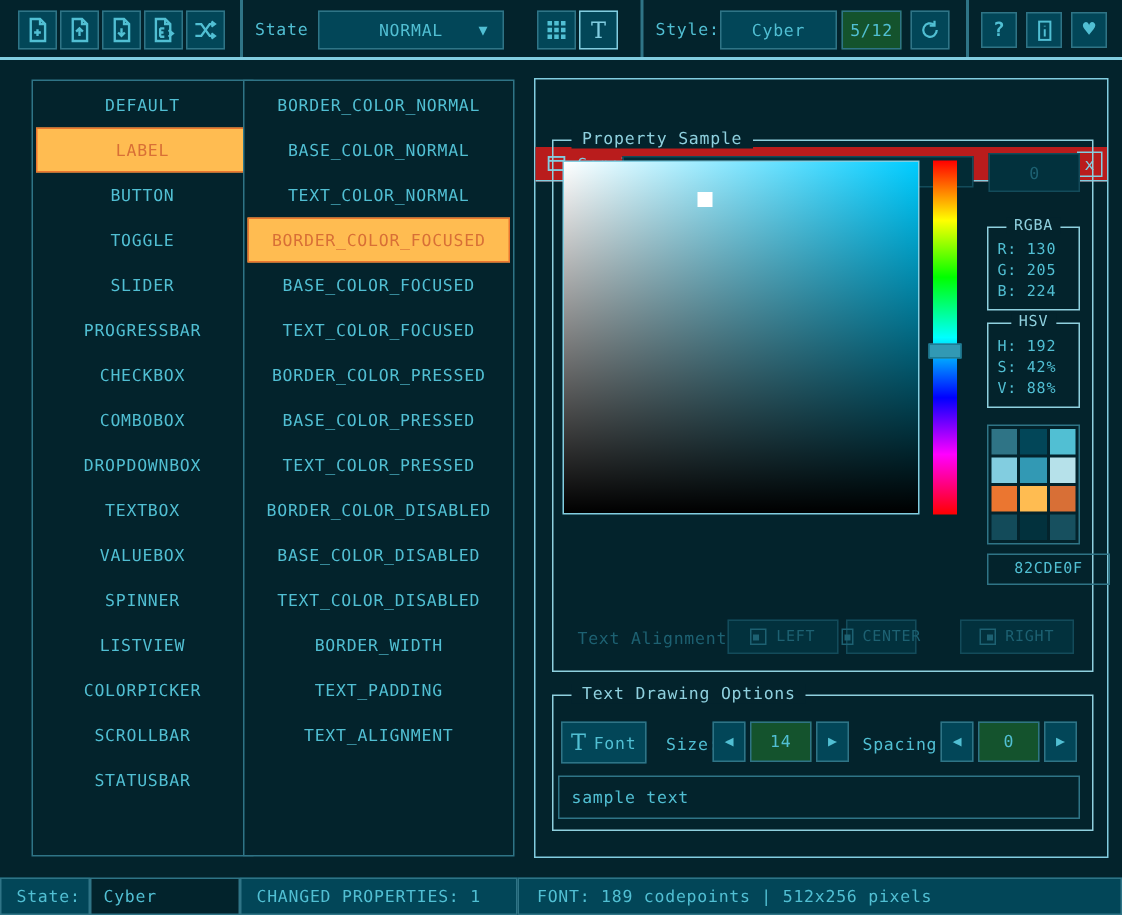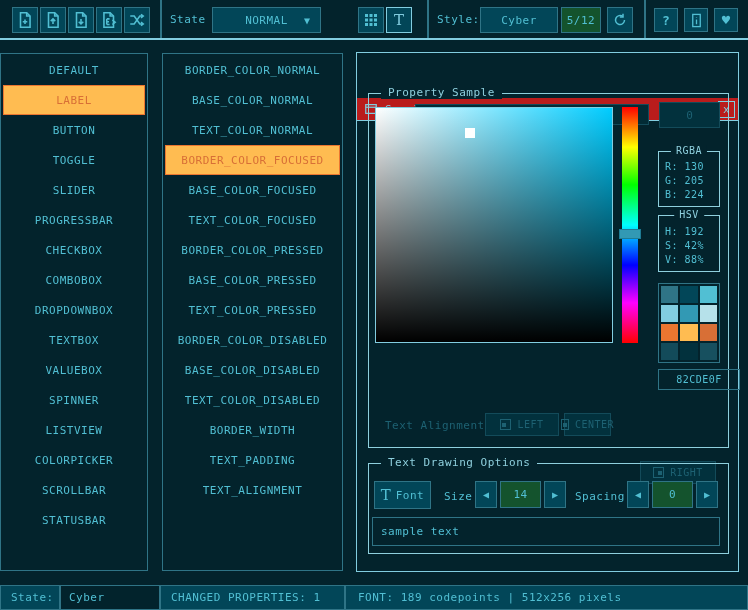--- a/index.html
+++ b/index.html
@@ -192,21 +192,21 @@
           <path d="M2 11.5 H5.5 L10.5 4.5 H13"></path>
           <path d="M11.5 3 L13.5 4.5 L11.5 6"></path>
         </svg>
       </span>
     </div>
 
     <div class="tdivider" style="left:160px;"></div>
 
     <span class="abs lbl" style="left:170px; top:13px;">State</span>
 
-    <div class="abs btn" style="left:212px; top:7px; width:109px; height:26px;">
+    <div class="abs btn" style="left:212px; top:7px; width:124px; height:26px;">
       <span class="lbl">NORMAL</span>
       <span style="position:absolute; right:10px; font-size:10px;">▼</span>
     </div>
 
     <div class="tbtn btn" style="left:358px;">
       <span>
         <svg width="16" height="16" viewBox="0 0 16 16" fill="#51bfd3">
           <rect x="2" y="2" width="3" height="3"></rect>
             <rect x="6.5" y="2" width="3" height="3"></rect>
             <rect x="11" y="2" width="3" height="3"></rect>
@@ -258,21 +258,21 @@
         </svg>
       </span>
     </div>
     <div class="tbtn btn" style="left:714px; width:24px; height:24px; top:8px;">
       <span style="font-size:14px;">♥</span>
     </div>
 
     <div id="toolbar-underline"></div>
   </div>
 
-  <div class="listpanel" style="left:0; width:148px;text-align:center;">
+  <div class="listpanel" style="left:21px; width:148px;text-align:center;">
     <div class="litem">DEFAULT</div>
     <div class="litem sel">LABEL</div>
     <div class="litem">BUTTON</div>
     <div class="litem">TOGGLE</div>
     <div class="litem">SLIDER</div>
     <div class="litem">PROGRESSBAR</div>
     <div class="litem">CHECKBOX</div>
     <div class="litem">COMBOBOX</div>
     <div class="litem">DROPDOWNBOX</div>
     <div class="litem">TEXTBOX</div>
@@ -378,21 +378,21 @@
           <span class="dot"></span>
         </span>
       <span>LEFT</span>
     </div>
     <div class="abs disbtn" style="left:207px; top:360px; width:47px; height:23px; font-size:10px; letter-spacing:0.5px;">
       <span class="al-icon al-center">
           <span class="dot"></span>
         </span>
       <span>CENTER</span>
     </div>
-    <div class="abs disbtn" style="left:283px; top:360px; width:76px; height:23px; font-size:10px; letter-spacing:0.5px;margin-top:48px;">
+    <div class="abs disbtn" style="left:283px; top:360px; width:76px; height:23px; font-size:10px; letter-spacing:0.5px;">
       <span class="al-icon al-right">
           <span class="dot"></span>
         </span>
       <span>RIGHT</span>
     </div>
 
     <div class="group" style="left:11px; top:410px; width:361px; height:91px;">
       <span class="glabel">Text Drawing Options</span>
     </div>
 

